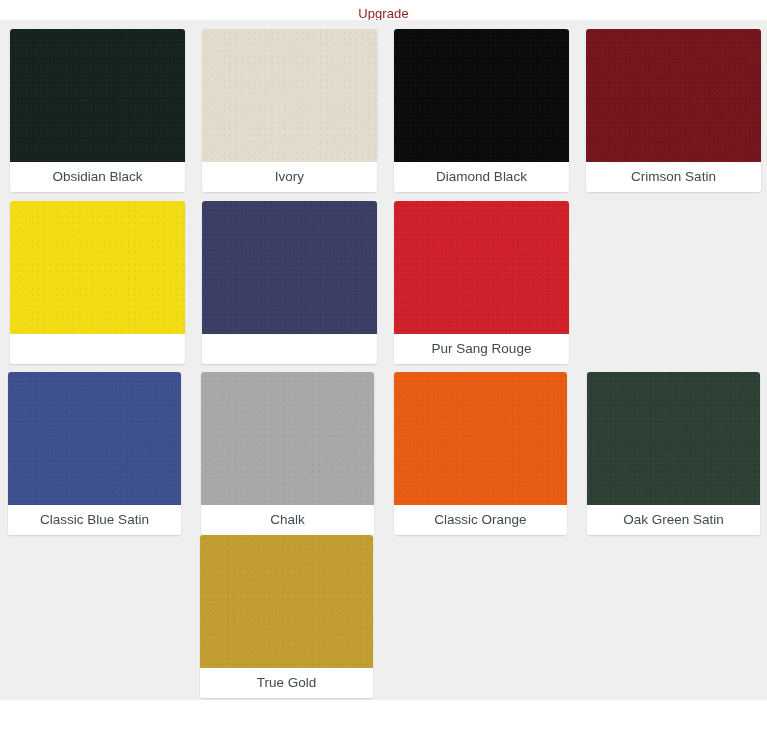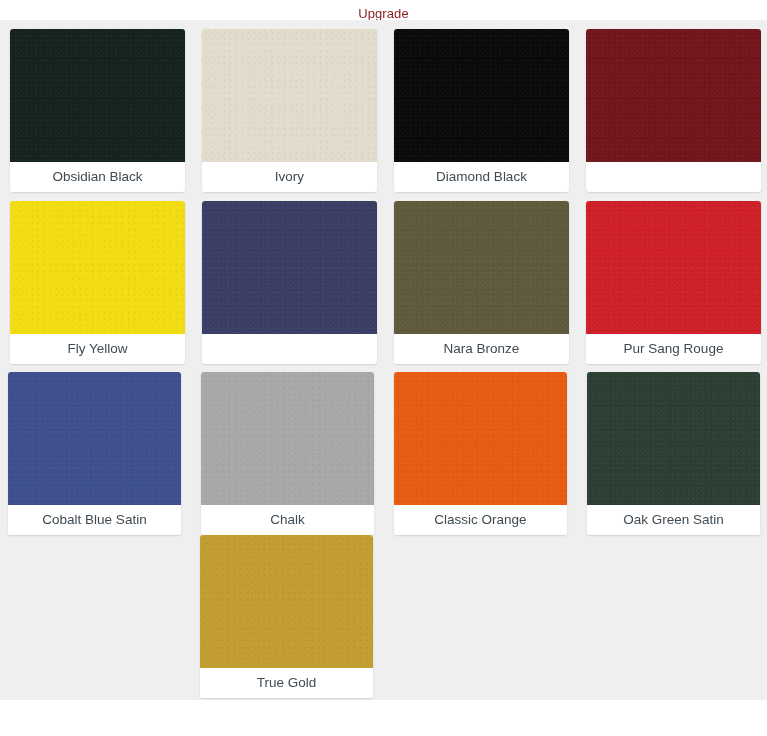--- a/index.html
+++ b/index.html
@@ -127,43 +127,39 @@
       <div class="swatch-card">
         <div class="swatch-color" style="background: rgb(227, 219, 204);"></div>
         <div class="swatch-label">Ivory</div>
       </div>
       <div class="swatch-card">
         <div class="swatch-color" style="background: rgb(10, 10, 10);"></div>
         <div class="swatch-label">Diamond Black</div>
       </div>
       <div class="swatch-card">
         <div class="swatch-color" style="background: rgb(114, 22, 28);"></div>
+        <div class="swatch-label">Crimson Satin</div>
       </div>
     </div>
     <div class="swatch-row row-a">
       <div class="swatch-card">
         <div class="swatch-color" style="background: rgb(242, 220, 18);"></div>
-        <div class="swatch-label">Fly Yellow</div>
       </div>
       <div class="swatch-card">
         <div class="swatch-color" style="background: rgb(58, 62, 101);"></div>
-      </div>
-      <div class="swatch-card">
-        <div class="swatch-color" style="background: rgb(96, 90, 60);"></div>
-        <div class="swatch-label">Nara Bronze</div>
       </div>
       <div class="swatch-card">
         <div class="swatch-color" style="background: rgb(207, 32, 41);"></div>
         <div class="swatch-label">Pur Sang Rouge</div>
       </div>
     </div>
     <div class="swatch-row row-b">
       <div class="swatch-card">
         <div class="swatch-color" style="background: rgb(61, 79, 140);"></div>
-        <div class="swatch-label">Cobalt Blue Satin</div>
+        <div class="swatch-label">Classic Blue Satin</div>
       </div>
       <div class="swatch-card">
         <div class="swatch-color" style="background: rgb(167, 169, 166);"></div>
         <div class="swatch-label">Chalk</div>
       </div>
       <div class="swatch-card">
         <div class="swatch-color" style="background: rgb(232, 92, 18);"></div>
         <div class="swatch-label">Classic Orange</div>
       </div>
       <div class="swatch-card">

